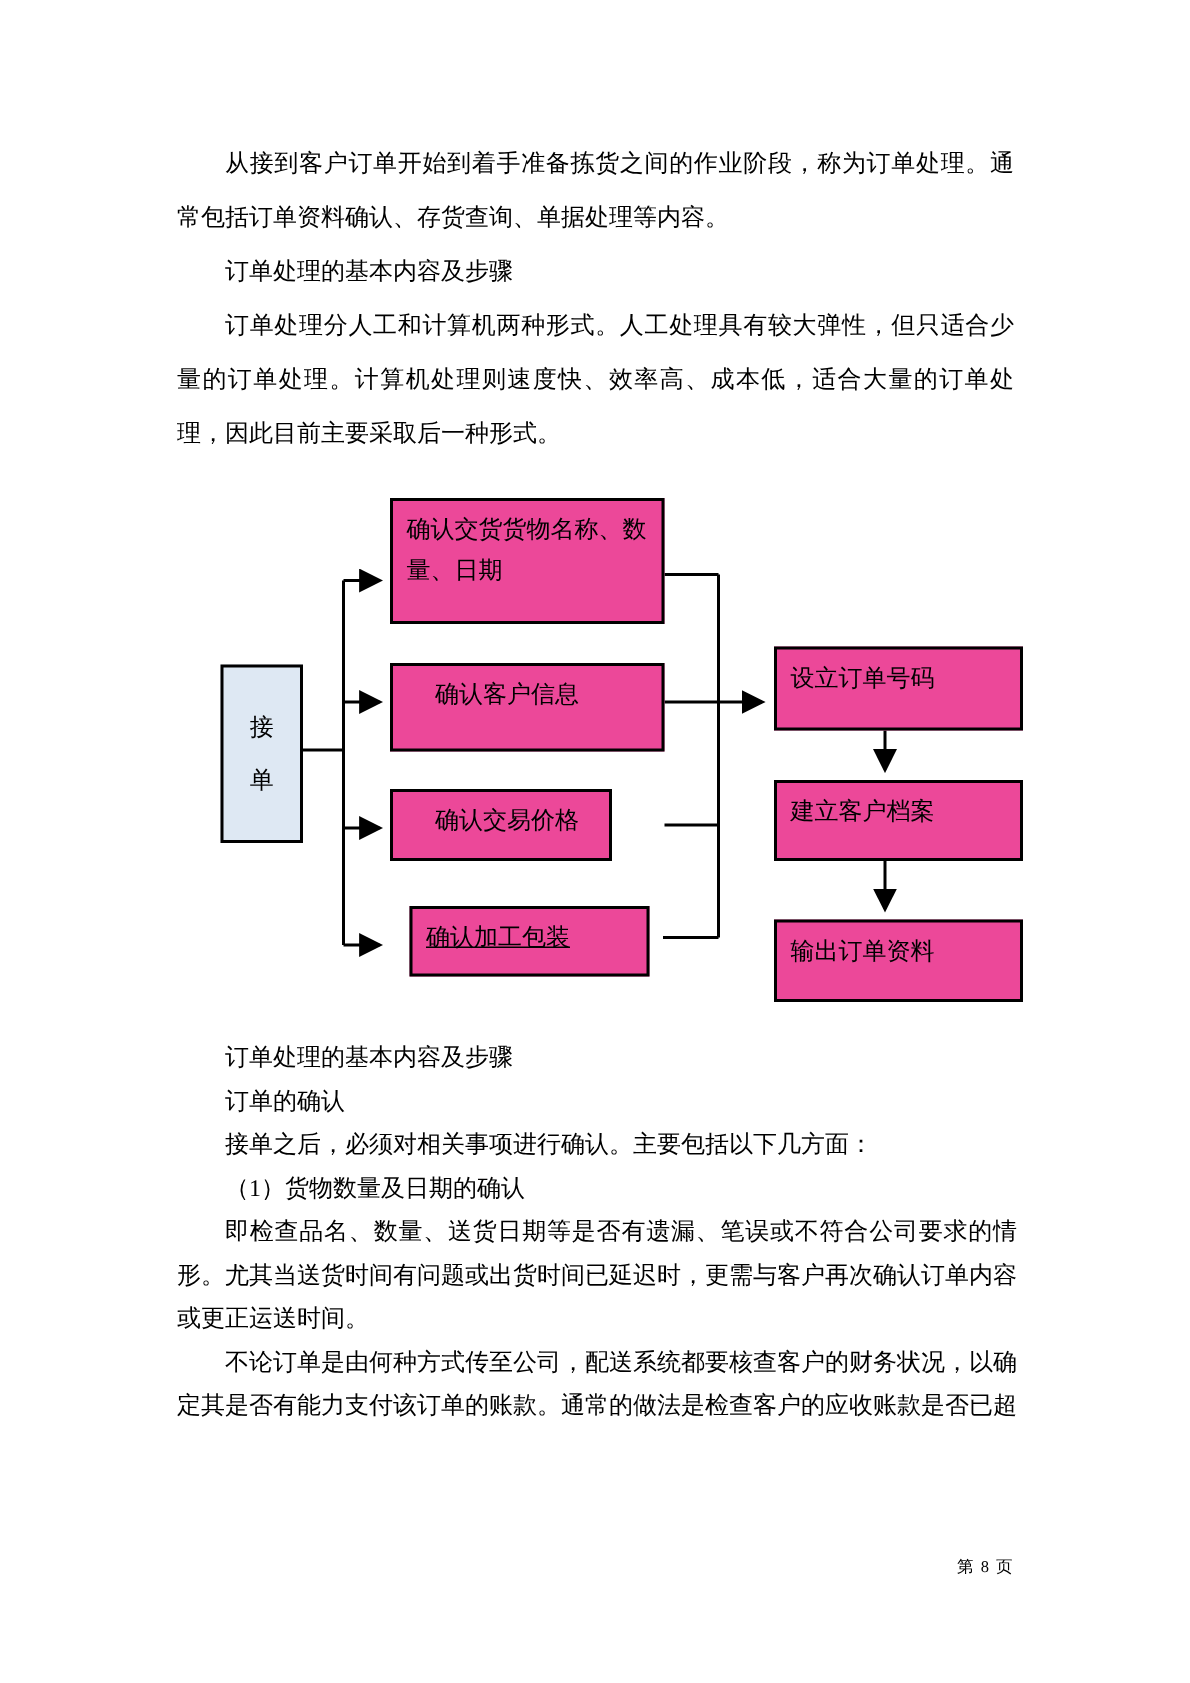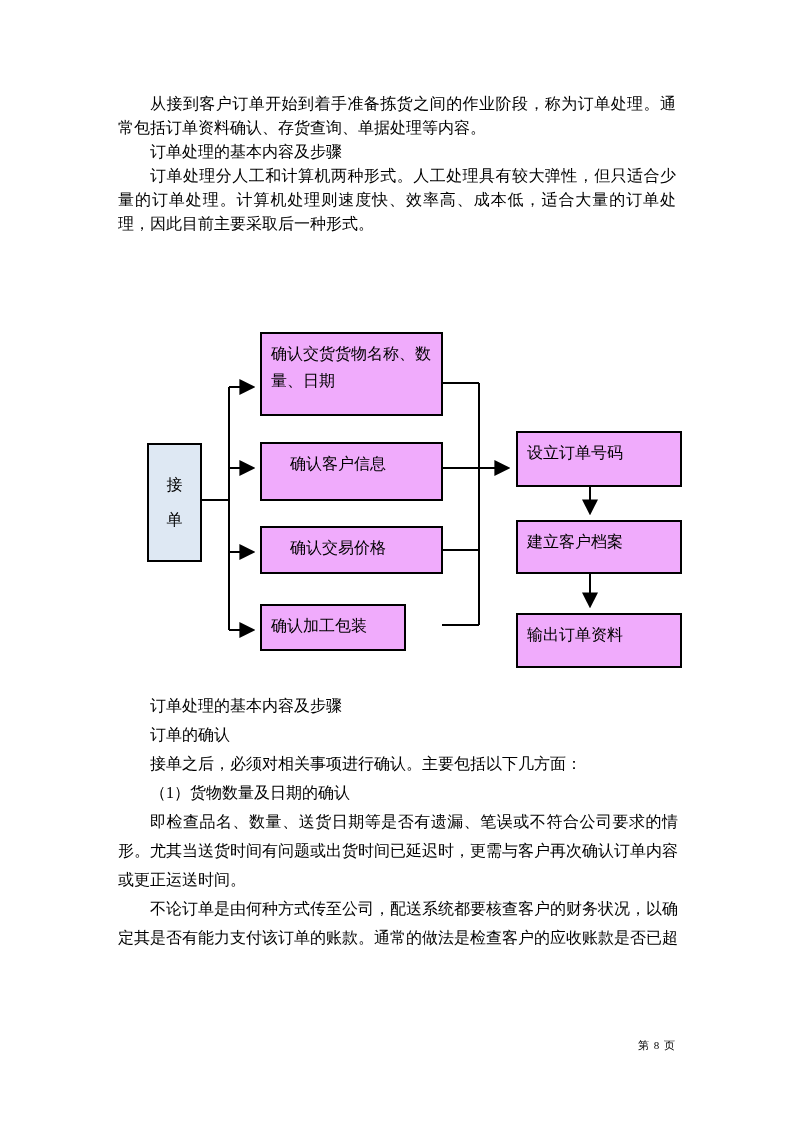--- a/index.html
+++ b/index.html
@@ -23,21 +23,21 @@
   .doc-heading {
     font-size: 19px;
     line-height: 28px;
     font-weight: normal;
     text-indent: 34px;
     margin-bottom: 13px;
     white-space: nowrap;
   }
   .para {
     font-size: 16px;
-    line-height: 24px;
+    line-height: 36px;
     text-align: justify;
     text-indent: 2em;
   }
   .block-bottom {
     position: absolute;
     left: 118px;
     top: 691px;
     width: 560px;
   }
   .block-bottom .para { line-height: 29px; }
@@ -51,21 +51,21 @@
   }
   
   .flow-svg {
     position: absolute;
     left: 0; top: 0;
     width: 793px; height: 1122px;
     pointer-events: none;
   }
   .fbox {
     position: absolute;
-    background: #f0abfc;
+    background: #ec4899;
     border: 2px solid #000000;
     font-size: 16px;
     line-height: 27px;
     color: #000000;
     padding: 6px 9px;
     overflow: hidden;
   }
   .fbox.inset { padding-left: 28px; }
   .receive-box {
     position: absolute;
@@ -75,22 +75,22 @@
     border: 2px solid #000000;
     display: flex;
     flex-direction: column;
     align-items: center;
     justify-content: center;
     gap: 14px;
     font-size: 16px;
   }
   .mbox1 { left: 260px; top: 332px; width: 183px; height: 84px; }
   .mbox2 { left: 260px; top: 442px; width: 183px; height: 59px; }
-  .mbox3 { left: 260px; top: 526px; width: 183px; height: 48px; }
-  .mbox4 { left: 260px; top: 604px; width: 146px; height: 47px; }
+  .mbox3 { left: 260px; top: 526px; width: 148px; height: 48px; }
+  .mbox4 { left: 273px; top: 604px; width: 160px; height: 47px; text-decoration: underline; }
   .rbox1 { left: 516px; top: 431px; width: 166px; height: 56px; }
   .rbox2 { left: 516px; top: 520px; width: 166px; height: 54px; }
   .rbox3 { left: 516px; top: 613px; width: 166px; height: 55px; }
 </style>
 </head>
 <body>
 
 <div class="page">
 
   <div class="block-top">

